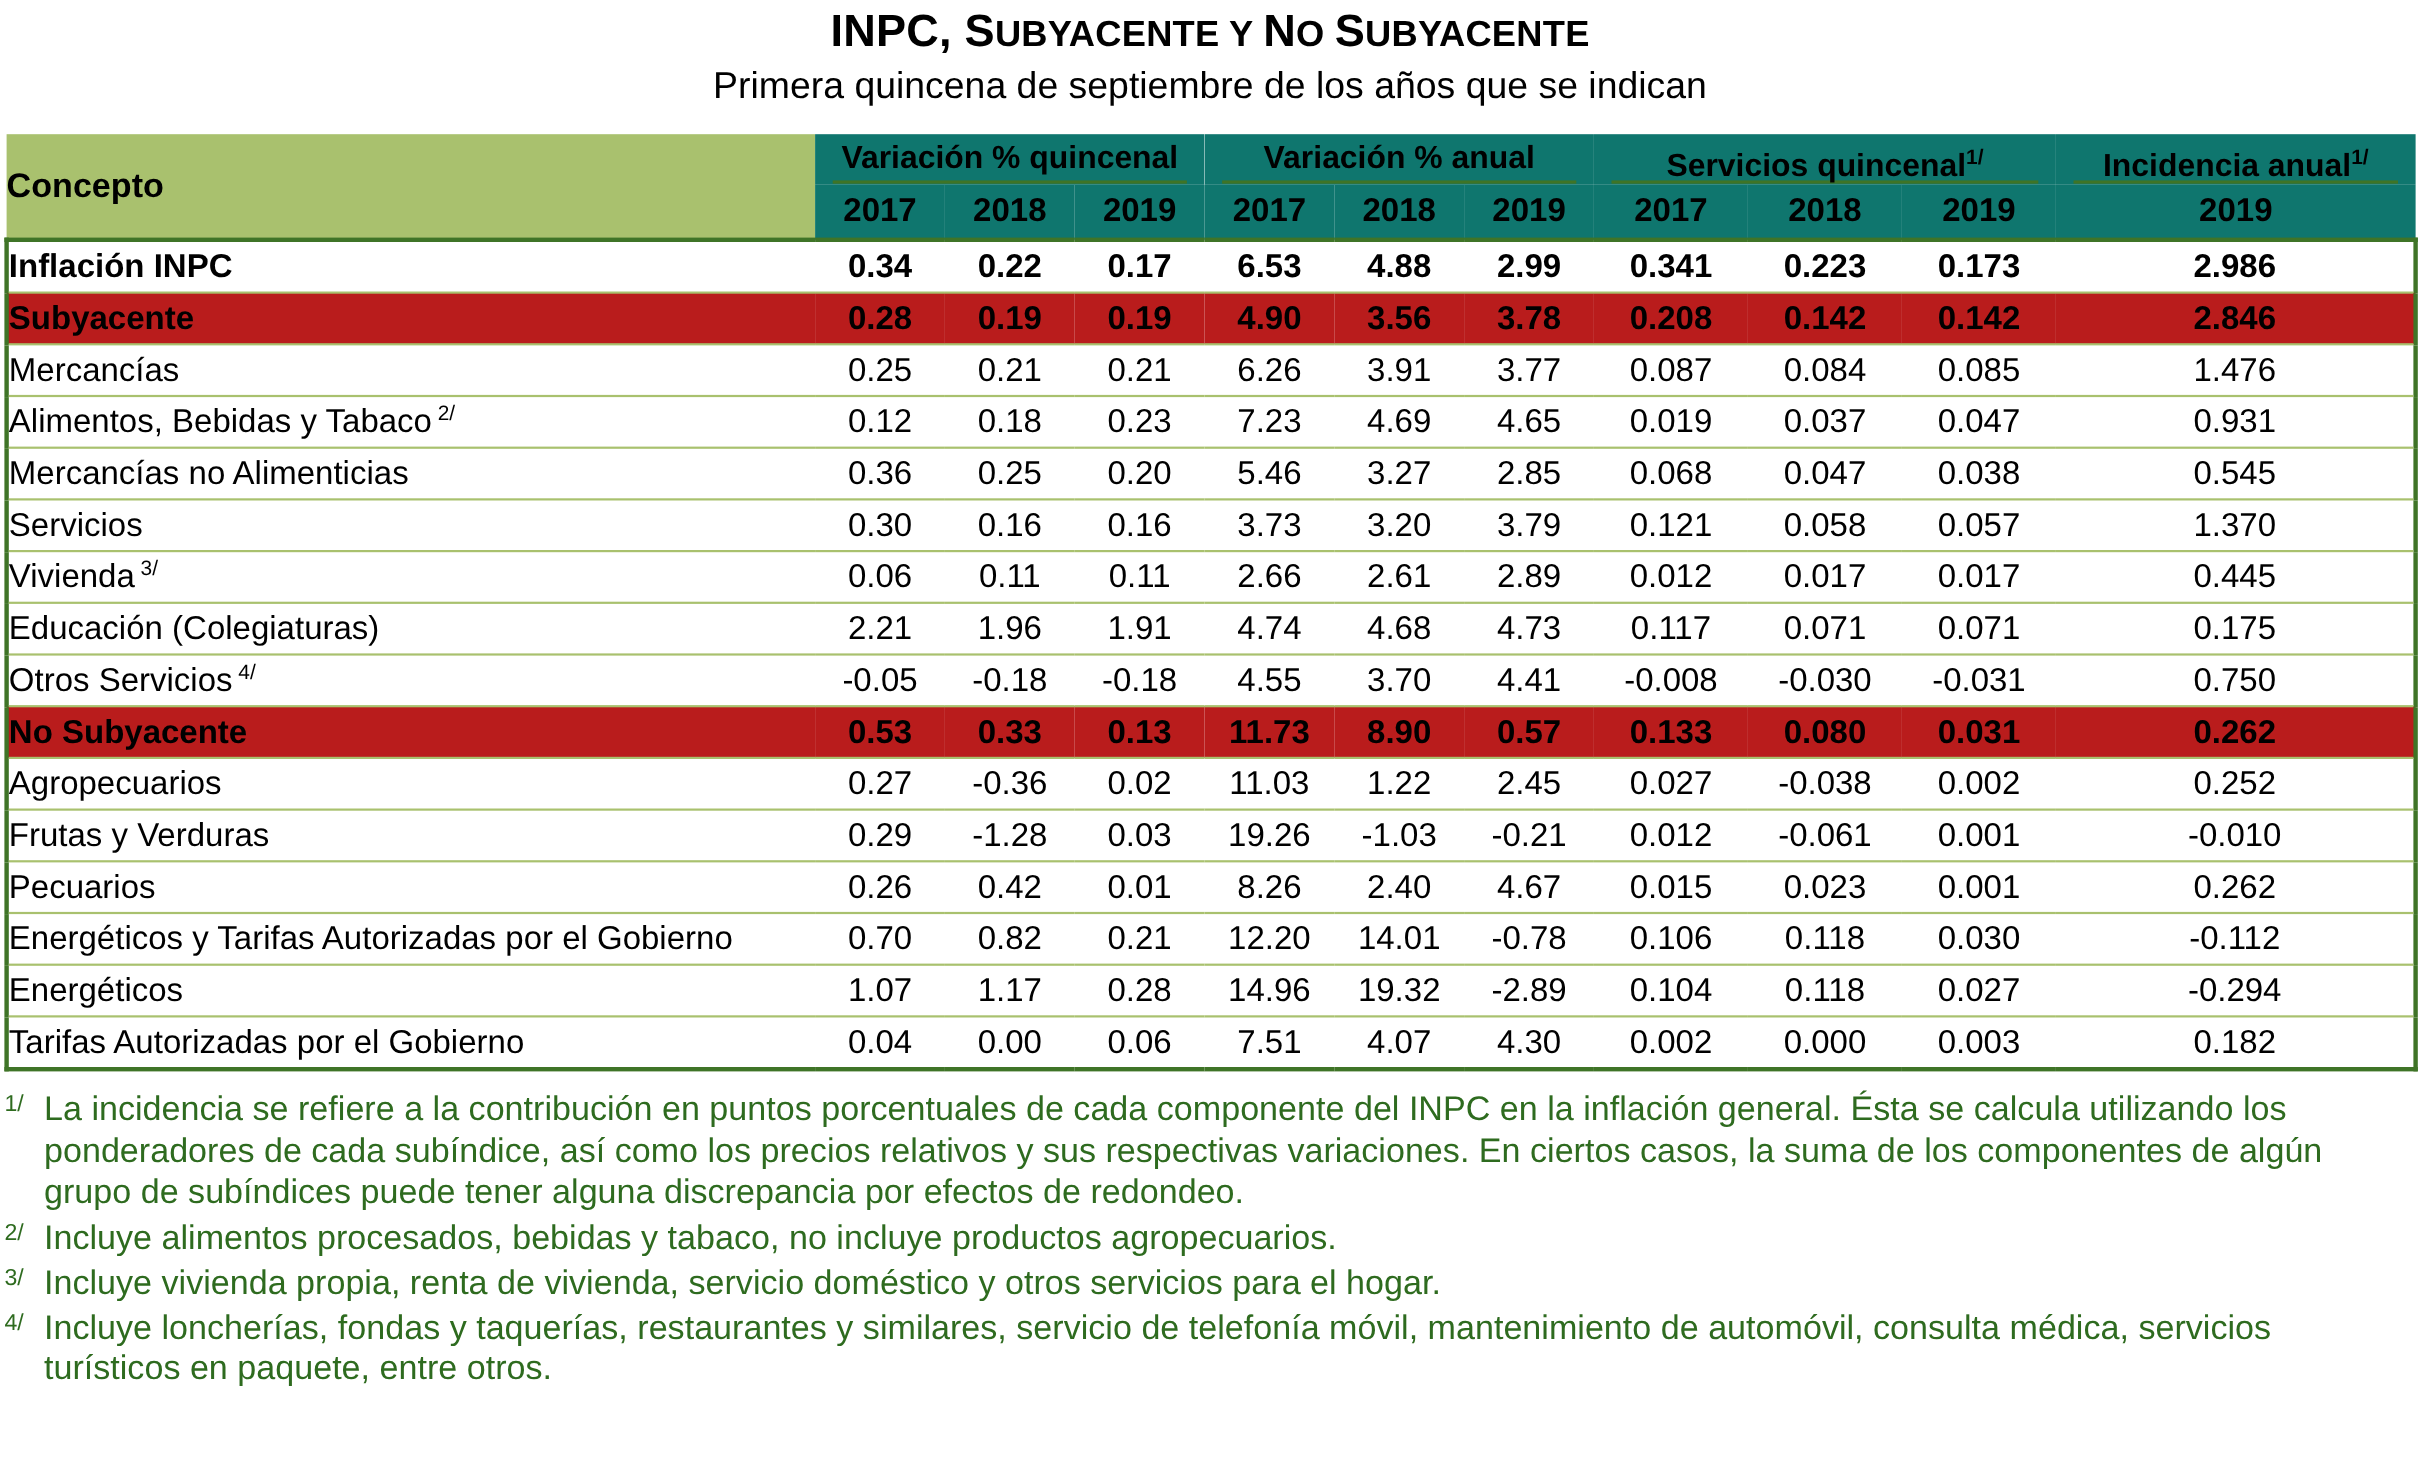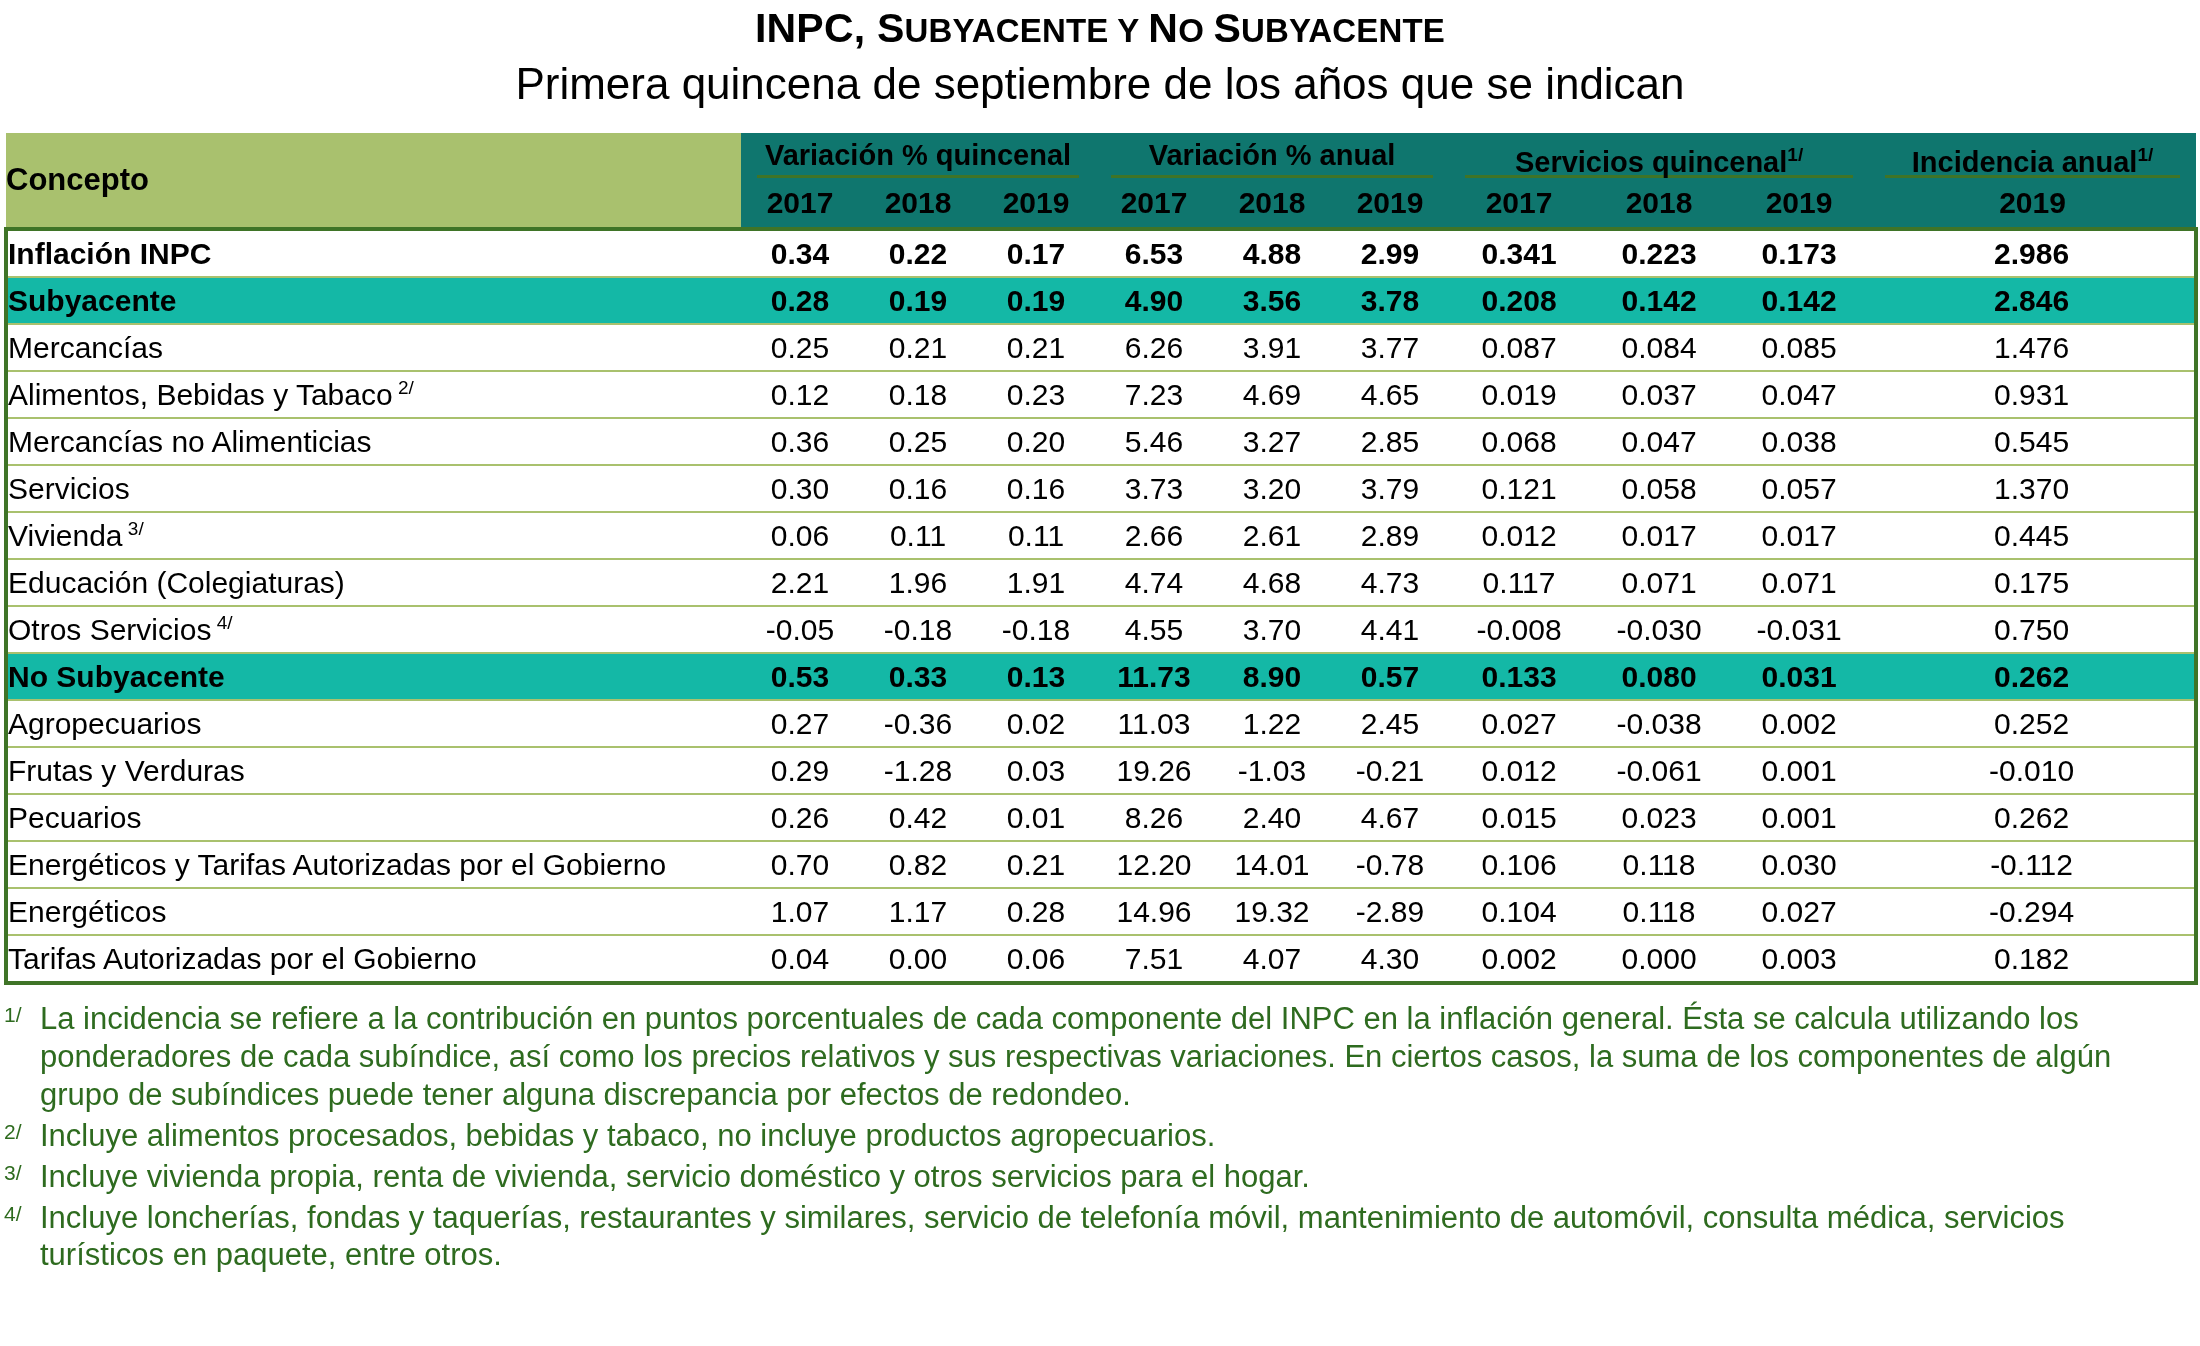--- a/index.html
+++ b/index.html
@@ -18,21 +18,21 @@
     font-size:41px;
     font-weight:bold;
     letter-spacing:.2px;
     padding-top:6px;
     line-height:1.1;
     white-space:nowrap;
   }
   .title .sc{font-size:33px;}
   .subtitle{
     text-align:center;
-    font-size:44px;
+    font-size:34px;
     padding-top:9px;
     padding-bottom:10px;
     line-height:1.1;
     white-space:nowrap;
   }
 
   
   table.main{
     border-collapse:collapse;
     table-layout:fixed;
@@ -90,21 +90,21 @@
     vertical-align:super;
     font-weight:normal;
   }
 
   
   tr.row td{
     border-bottom:2px solid #a9c16e;
     height:45px;
     font-size:30px;
   }
-  tr.row.alt td{ background:#14b8a6; }
+  tr.row.alt td{ background:#b91c1c; }
   tr.row.bold td{ font-weight:bold; }
   tr.row td.c{ text-align:center; }
   tr.row td.lbl{ text-align:left; }
 
   tr.first-row td{ border-top:4px solid #3f7427; }
   tr.last-row td{ border-bottom:4px solid #3f7427; }
 
   td.edge-l{ border-left:4px solid #3f7427; }
   td.edge-r{ border-right:4px solid #3f7427; }
 

